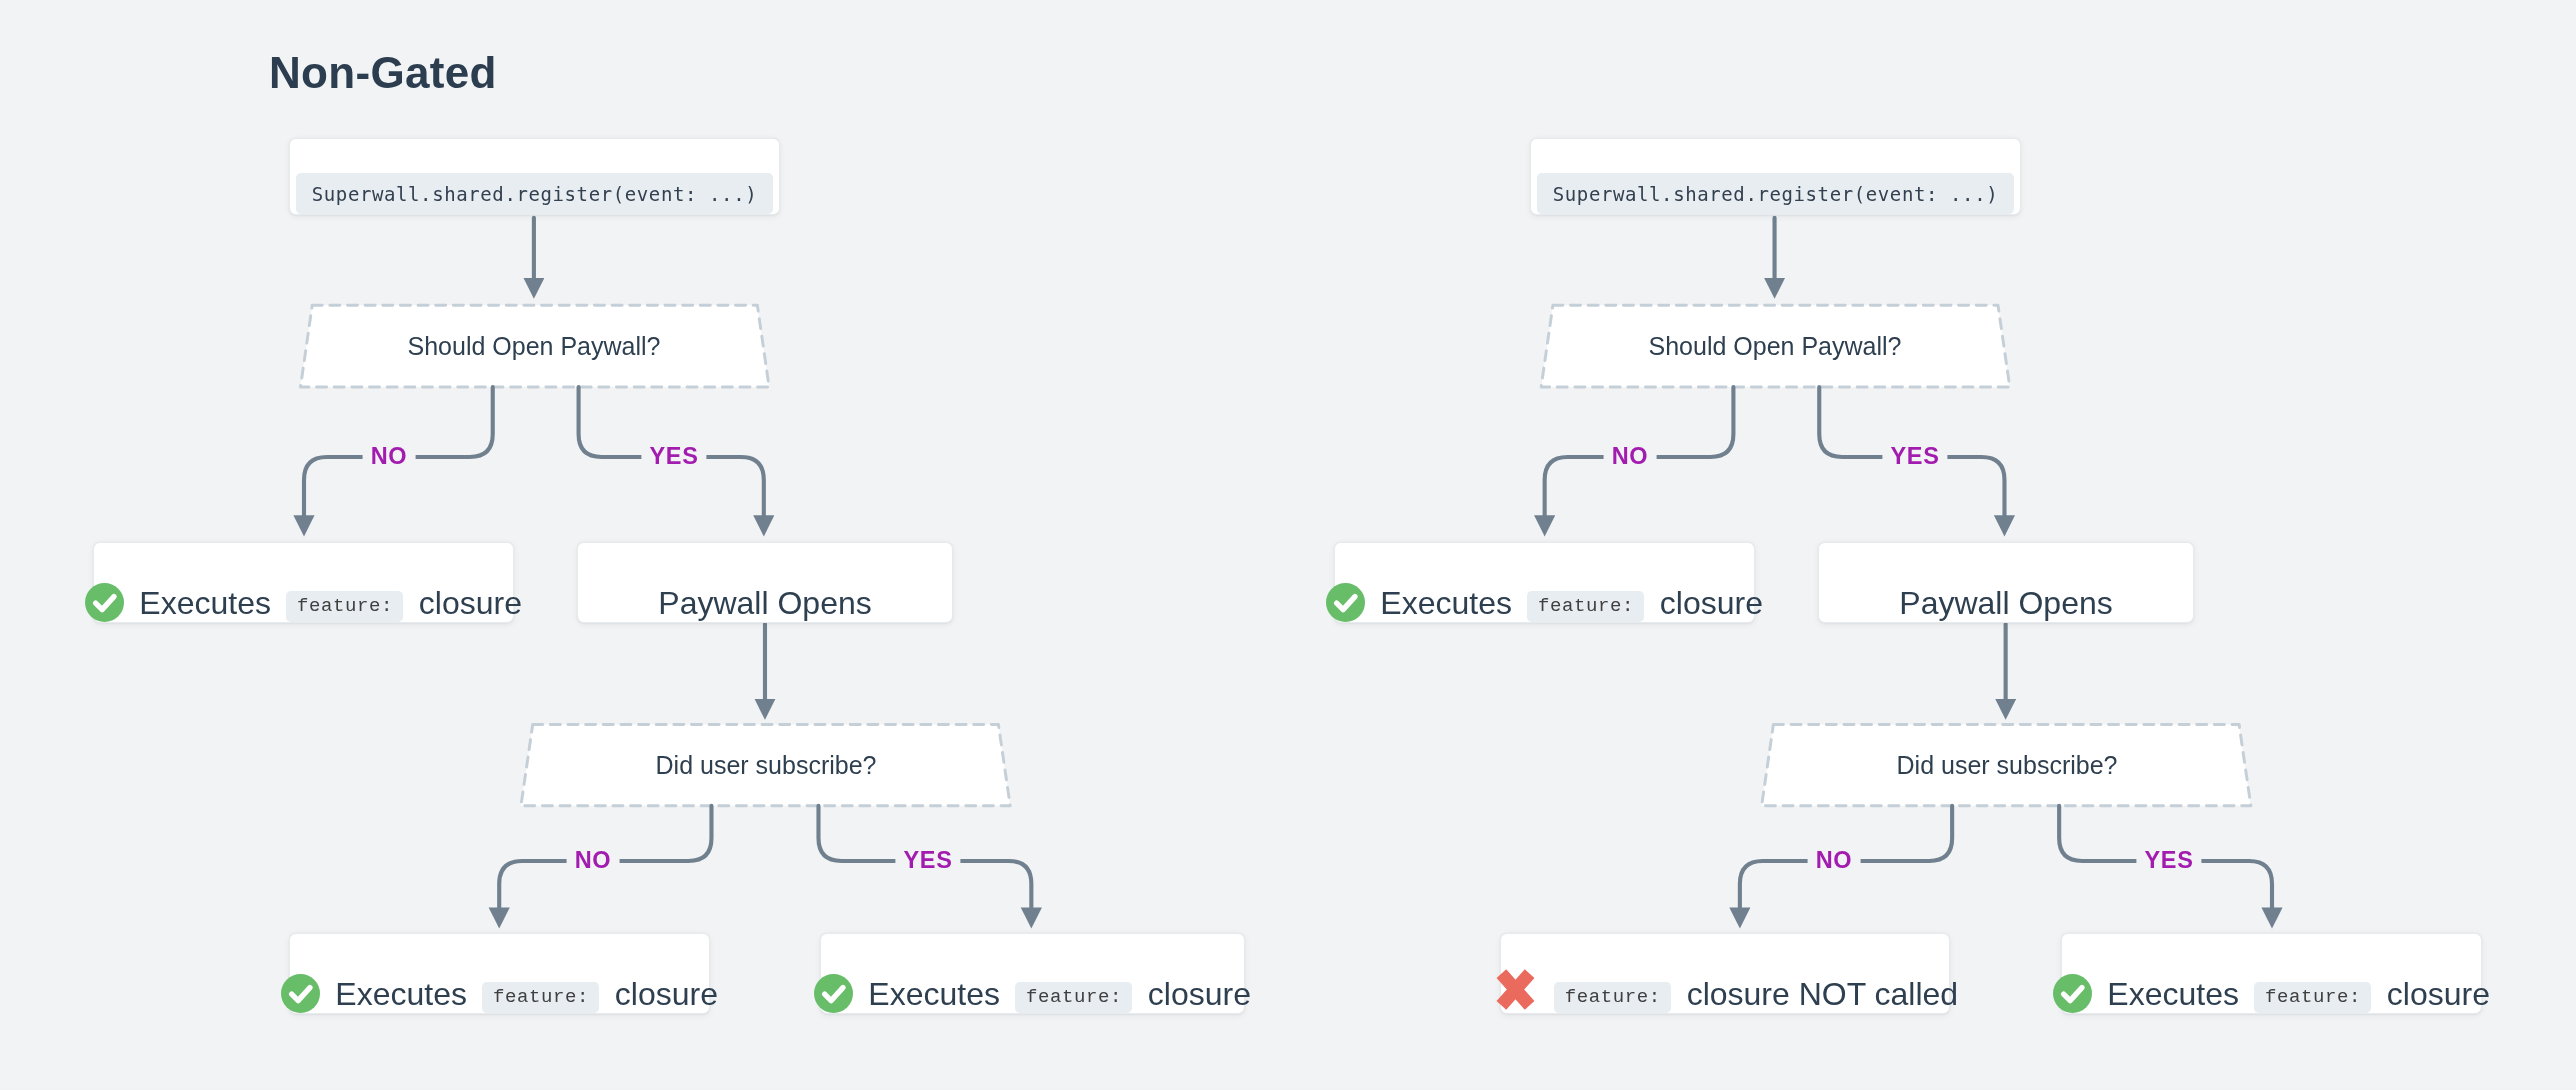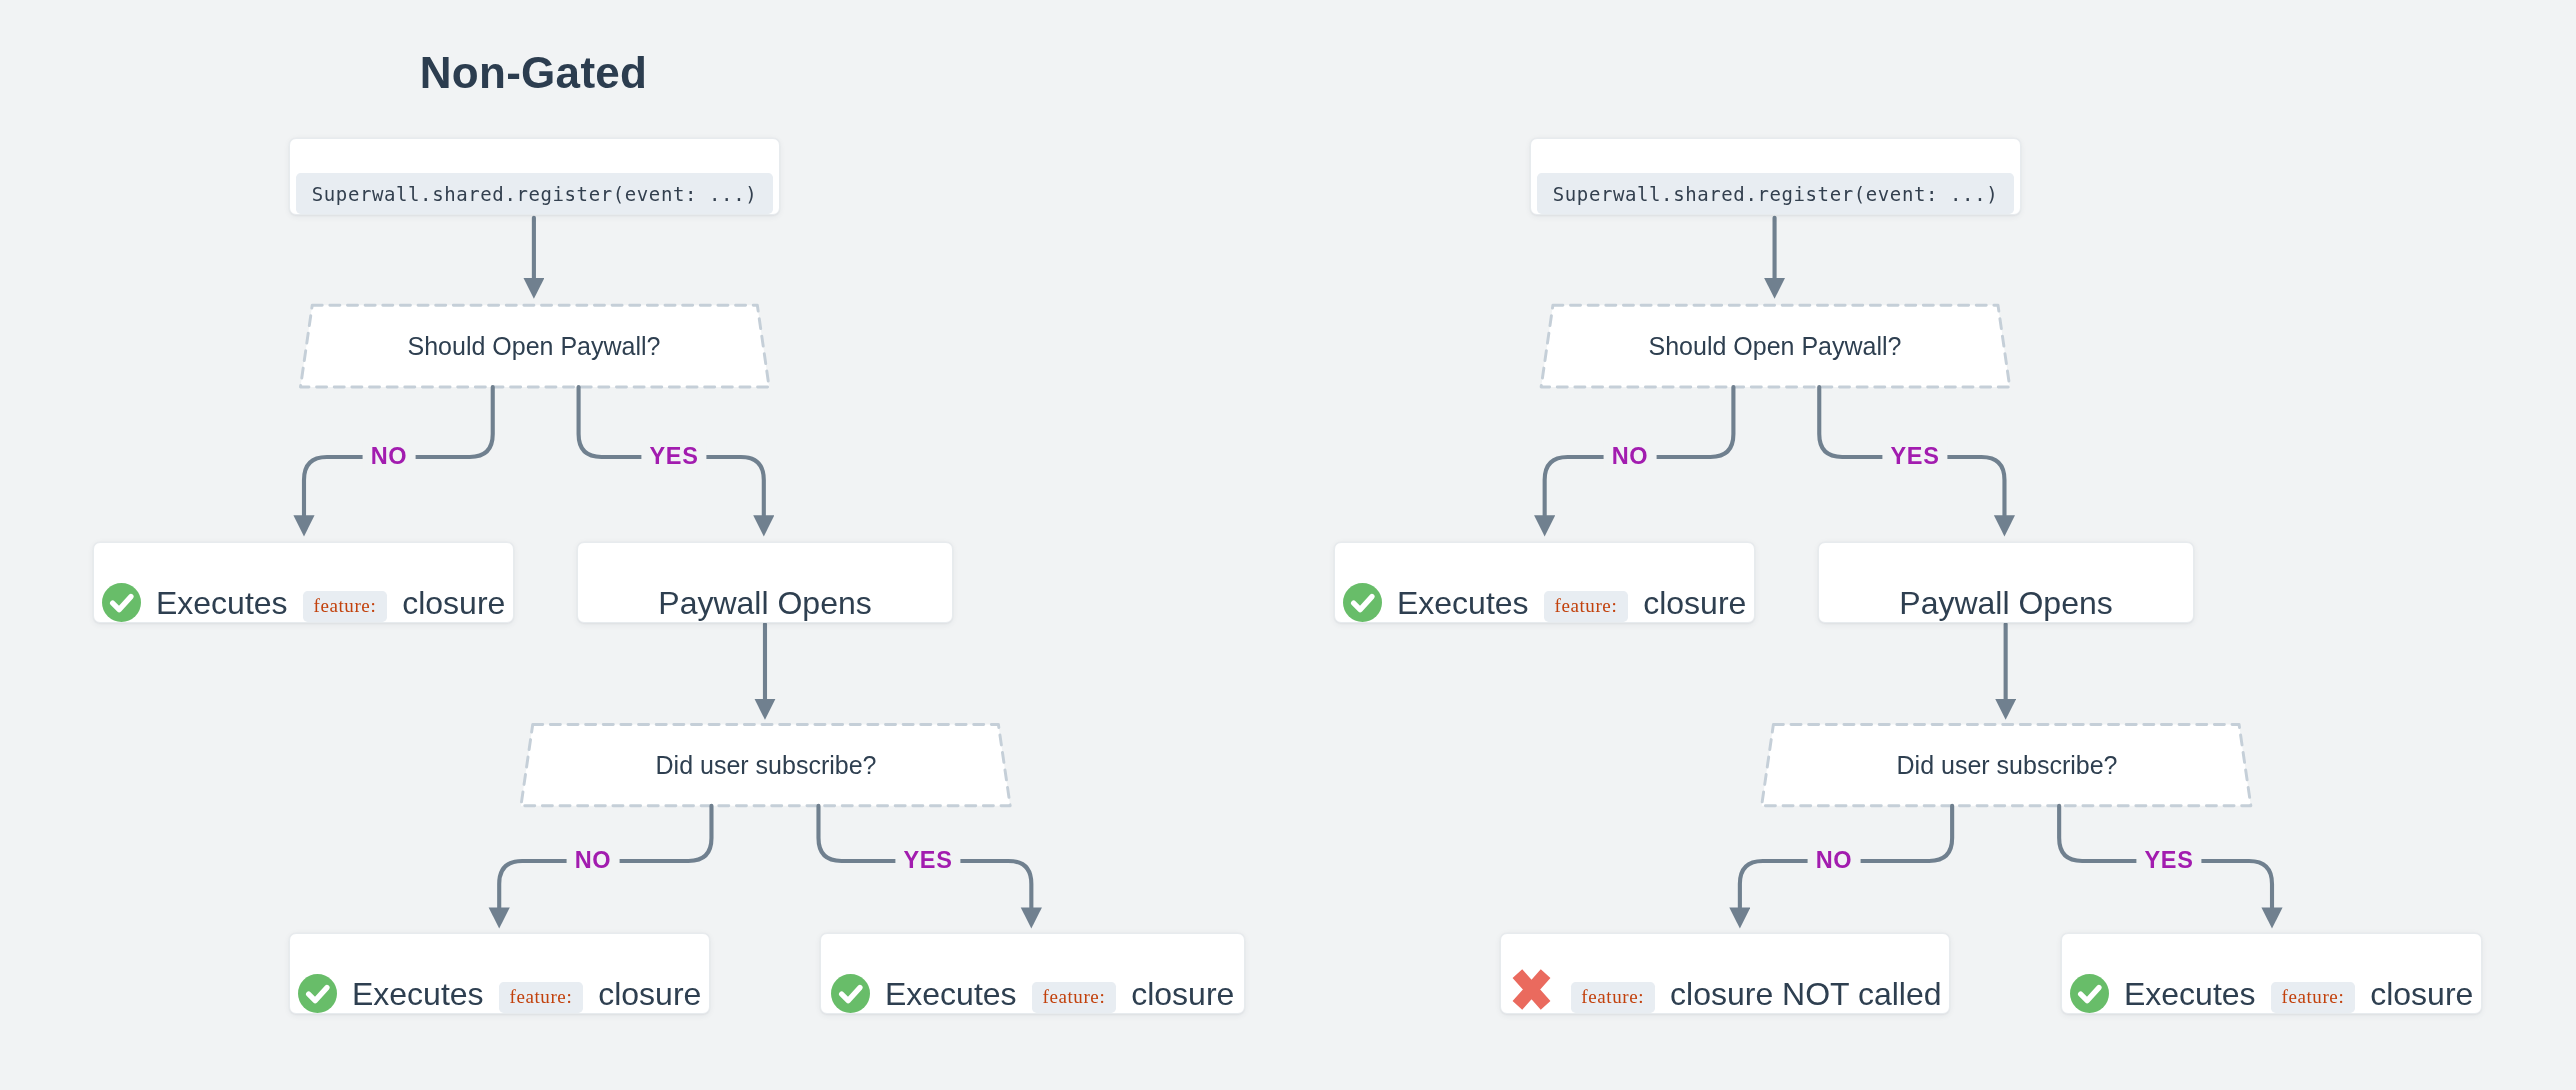--- a/index.html
+++ b/index.html
@@ -20,38 +20,38 @@
     color:var(--text);
     overflow:hidden;
     position:relative;
   }
   .stage{position:absolute;inset:0;width:2576px;height:1091px;}
   svg.connectors{position:absolute;left:0;top:0;z-index:0;}
   .edge-path{fill:none;stroke:var(--line);stroke-width:7;stroke-linecap:round;}
   .trapezoid{fill:#ffffff;stroke:var(--dash);stroke-width:5;stroke-dasharray:17 13;stroke-linecap:round;stroke-linejoin:round;}
   .column{position:absolute;top:0;width:1335px;height:1091px;z-index:1;}
   .fc-title{
-    position:absolute;width:529px;text-align:center;
+    position:absolute;width:529px;
     font-size:44px;font-weight:600;letter-spacing:0.3px;color:#2c3d4f;
   }
   .card{
     position:absolute;background:var(--card);
     border:0.6px solid #e7ebee;border-radius:7px;
     box-shadow:0 1.8px 5.9px rgba(30,45,60,0.06), 0 0.6px 1.8px rgba(30,45,60,0.05);
     display:flex;align-items:flex-end;justify-content:center;gap:15.3px;
   }
   .node-text{font-size:32px;color:var(--text);white-space:nowrap;}
   .code-chip{
     background:var(--chip);border-radius:4.7px;padding:9.4px 15.3px;
     font-family:"DejaVu Sans Mono", monospace;font-size:19px;color:#33404f;
     white-space:nowrap;letter-spacing:0.6px;
   }
   .inline-chip{
     background:var(--chip);border-radius:4.7px;padding:4.7px 10.6px;
-    font-family:Liberation Serif, serif;font-size:19px;color:#c2410c;
+    font-family:Liberation Mono, monospace;font-size:19px;color:#404040;
     white-space:nowrap;letter-spacing:0.6px;
   }
   .trap-label{
     position:absolute;transform:translate(-50%,-50%);
     font-size:25px;color:var(--text);white-space:nowrap;z-index:2;text-align:center;
   }
   .edge-label{
     position:absolute;transform:translate(-50%,-50%);
     background:var(--bg);padding:1.2px 8.2px;
     font-size:23.5px;font-weight:700;color:#a21caf;

